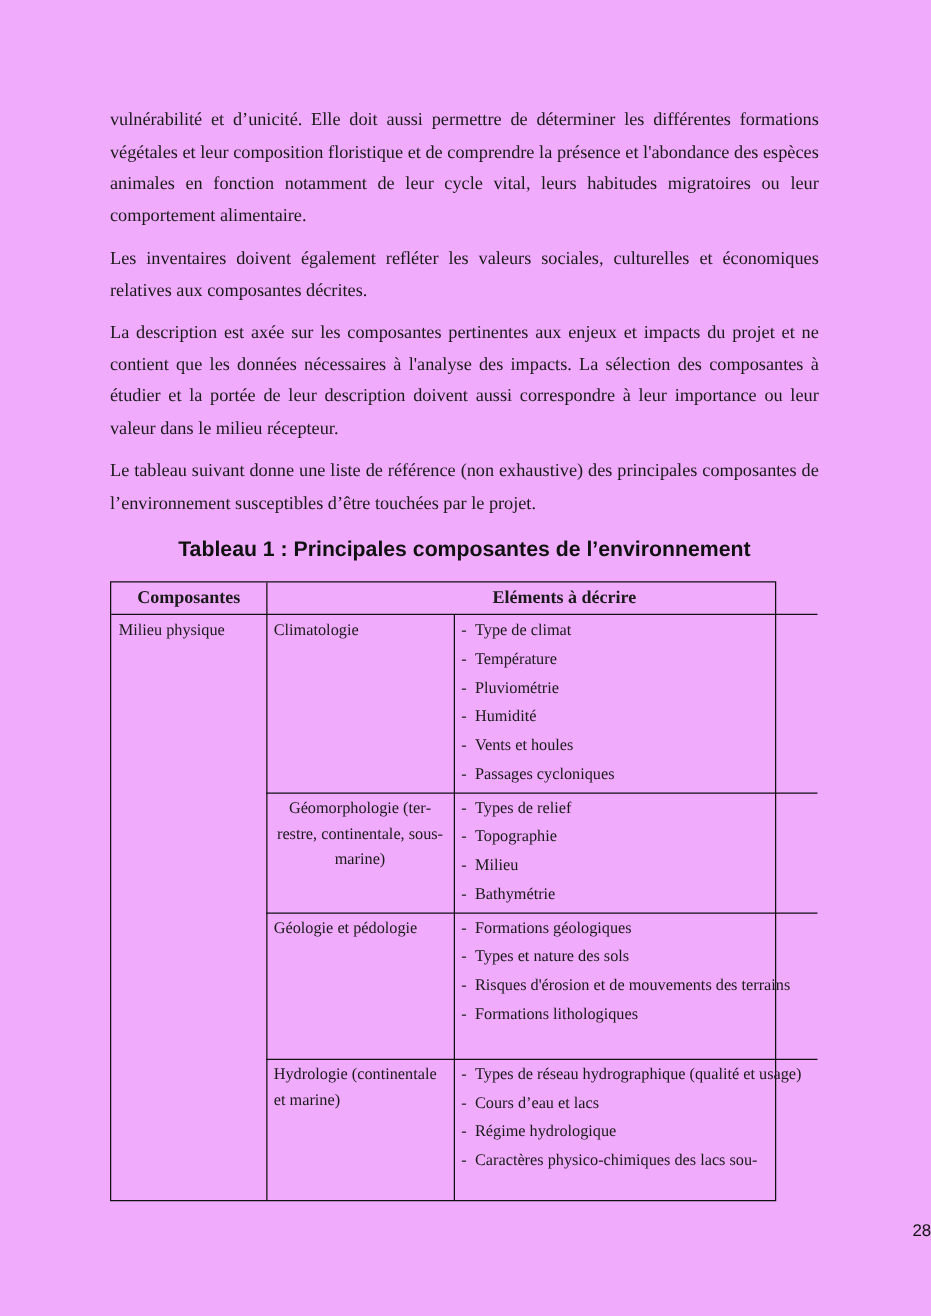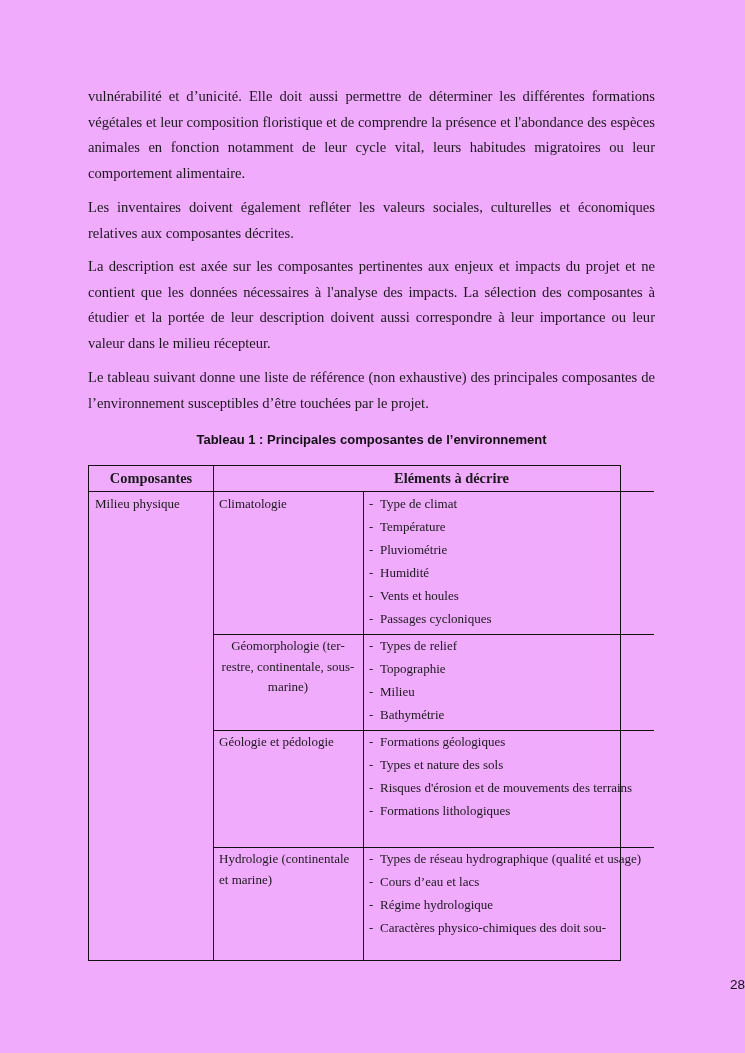--- a/index.html
+++ b/index.html
@@ -36,21 +36,21 @@
   .p4 { top: 365px; }
 
   .caption {
     position: absolute;
     left: 88px;
     width: 567px;
     top: 432px;
     text-align: center;
     font-family: "Liberation Sans", "DejaVu Sans", sans-serif;
     font-weight: bold;
-    font-size: 13px;
+    font-size: 17px;
     line-height: 16px;
     color: #111;
   }
 
   .table {
     position: absolute;
     left: 88px;
     top: 465px;
     width: 533px;
     height: 496px;
@@ -175,19 +175,19 @@
     </div>
 
     <div class="cell" style="left:130px; top:383px; width:138px;">
       <span class="cell-text">Hydrologie (continen­tale et marine)</span>
     </div>
     <div class="cell" style="left:280px; top:383px; width:280px;">
       <ul class="list">
         <li><span class="dash">-</span><span>Types de réseau hydrographique (qualité et usage)</span></li>
         <li><span class="dash">-</span><span>Cours d’eau et lacs</span></li>
         <li><span class="dash">-</span><span>Régime hydrologique</span></li>
-        <li><span class="dash">-</span><span>Caractères physico-chimiques des doit sou-</span></li>
+        <li><span class="dash">-</span><span>Caractères physico-chimiques des lacs sou-</span></li>
       </ul>
     </div>
   </div>
 
   <div class="page-number">28</div>
 </div>
 
 </body></html>

